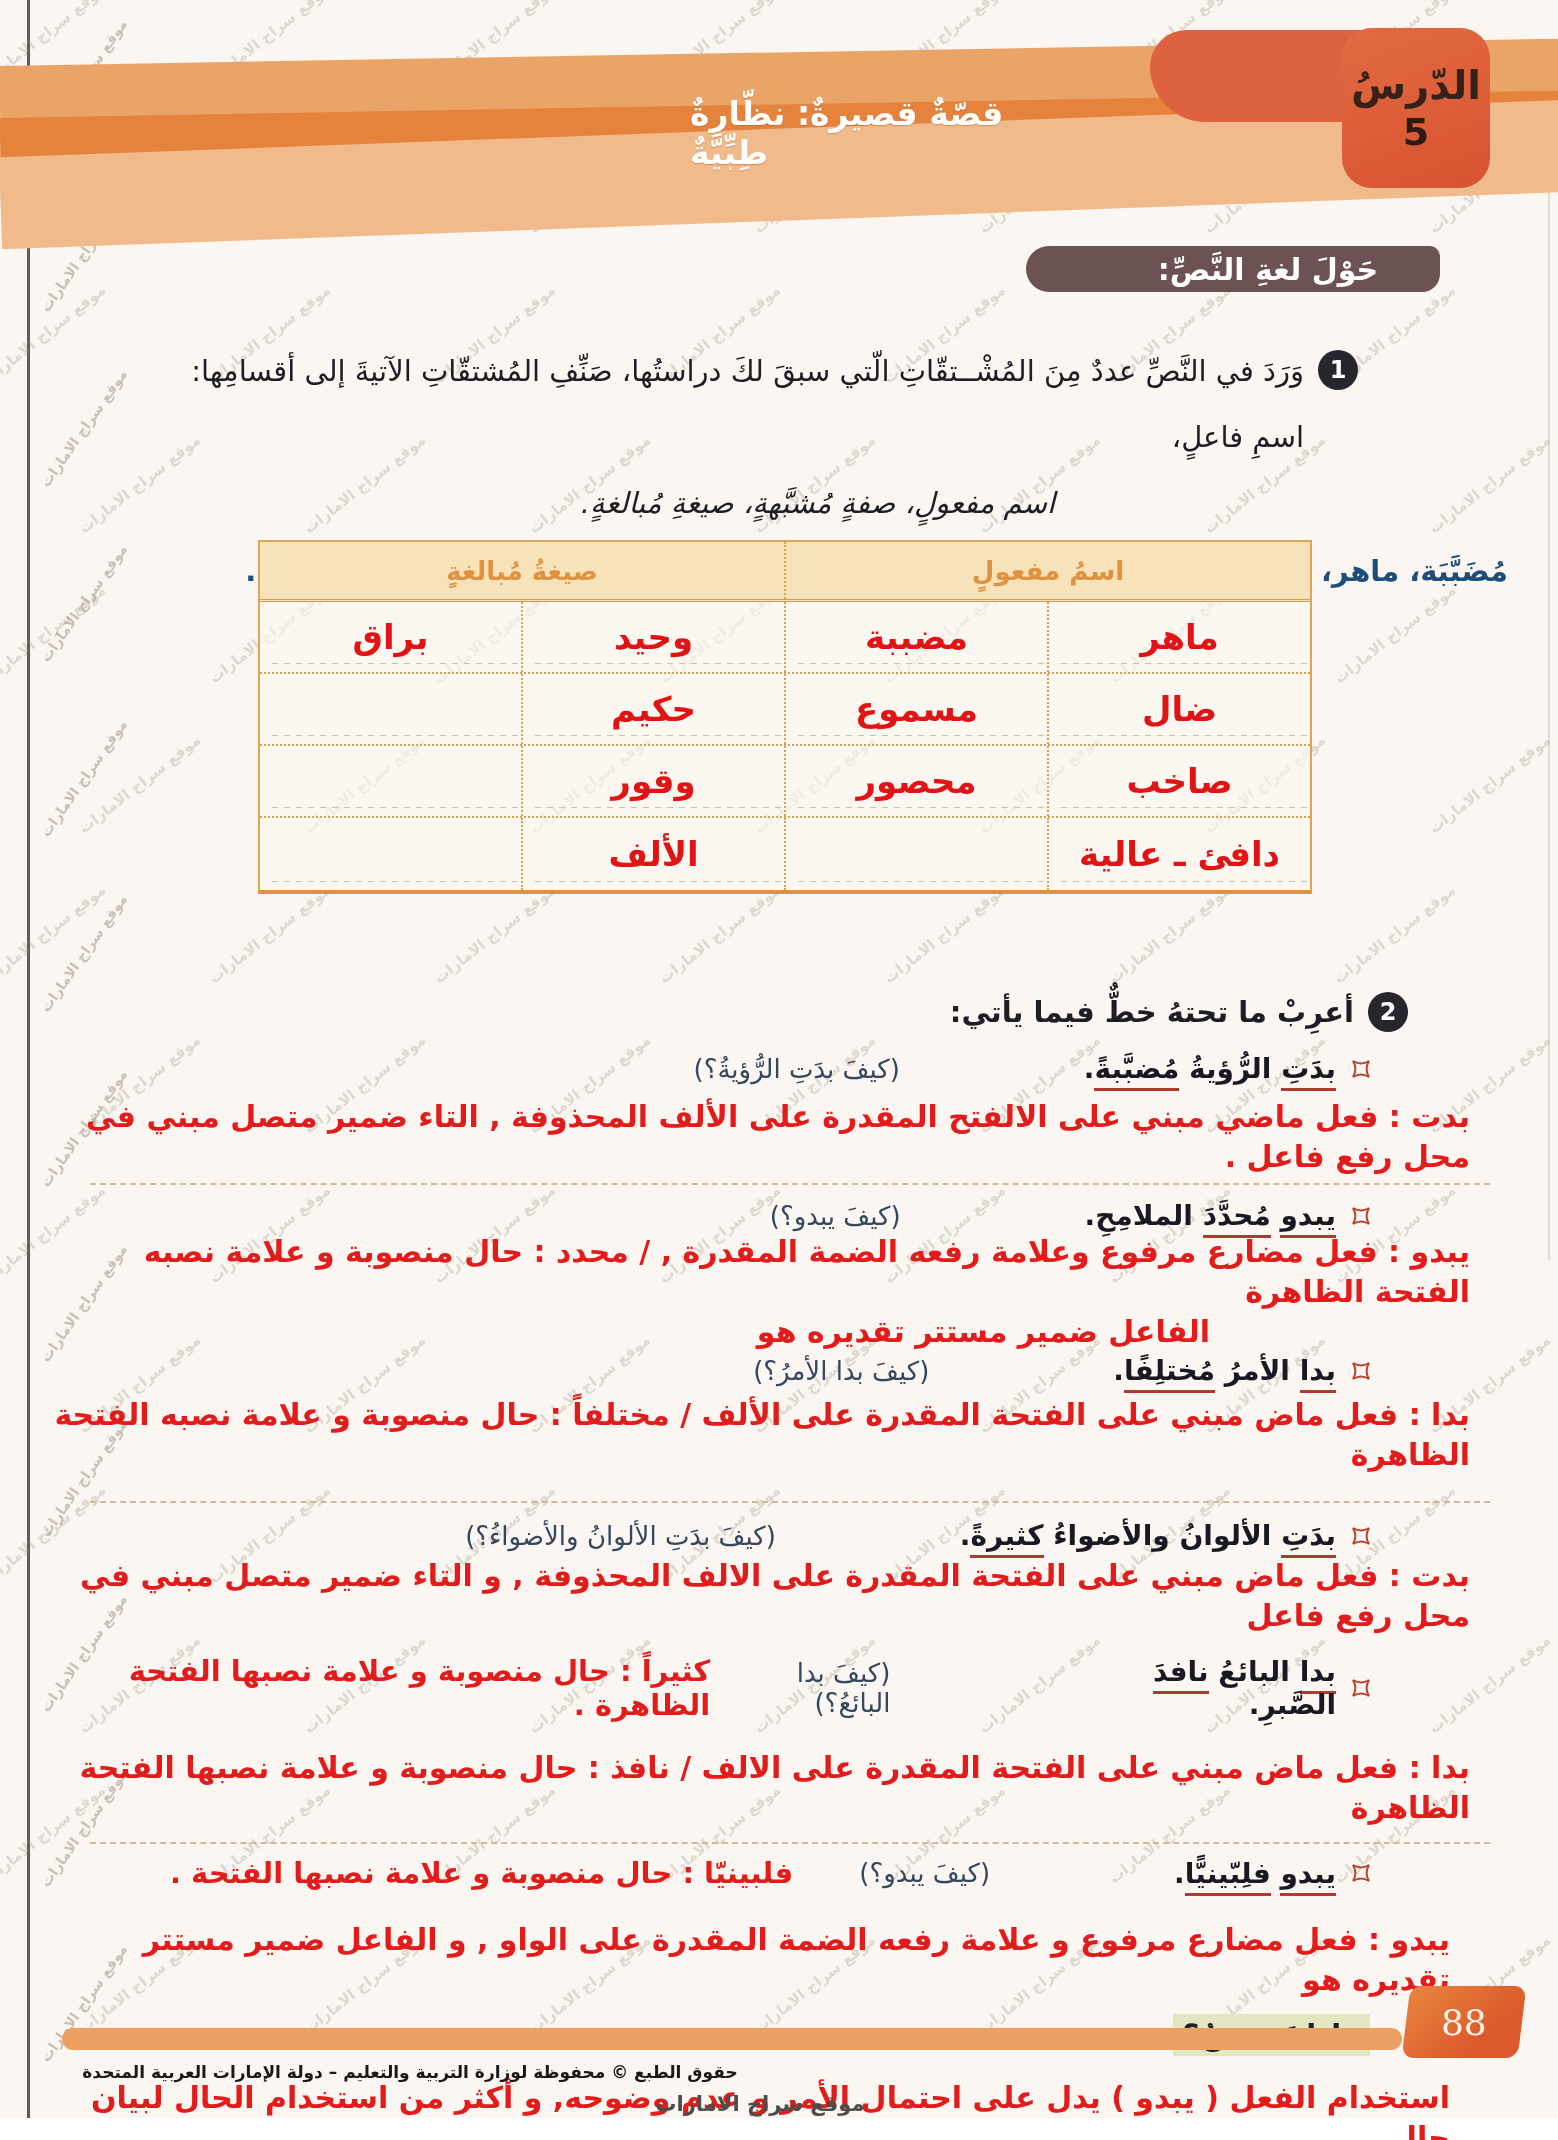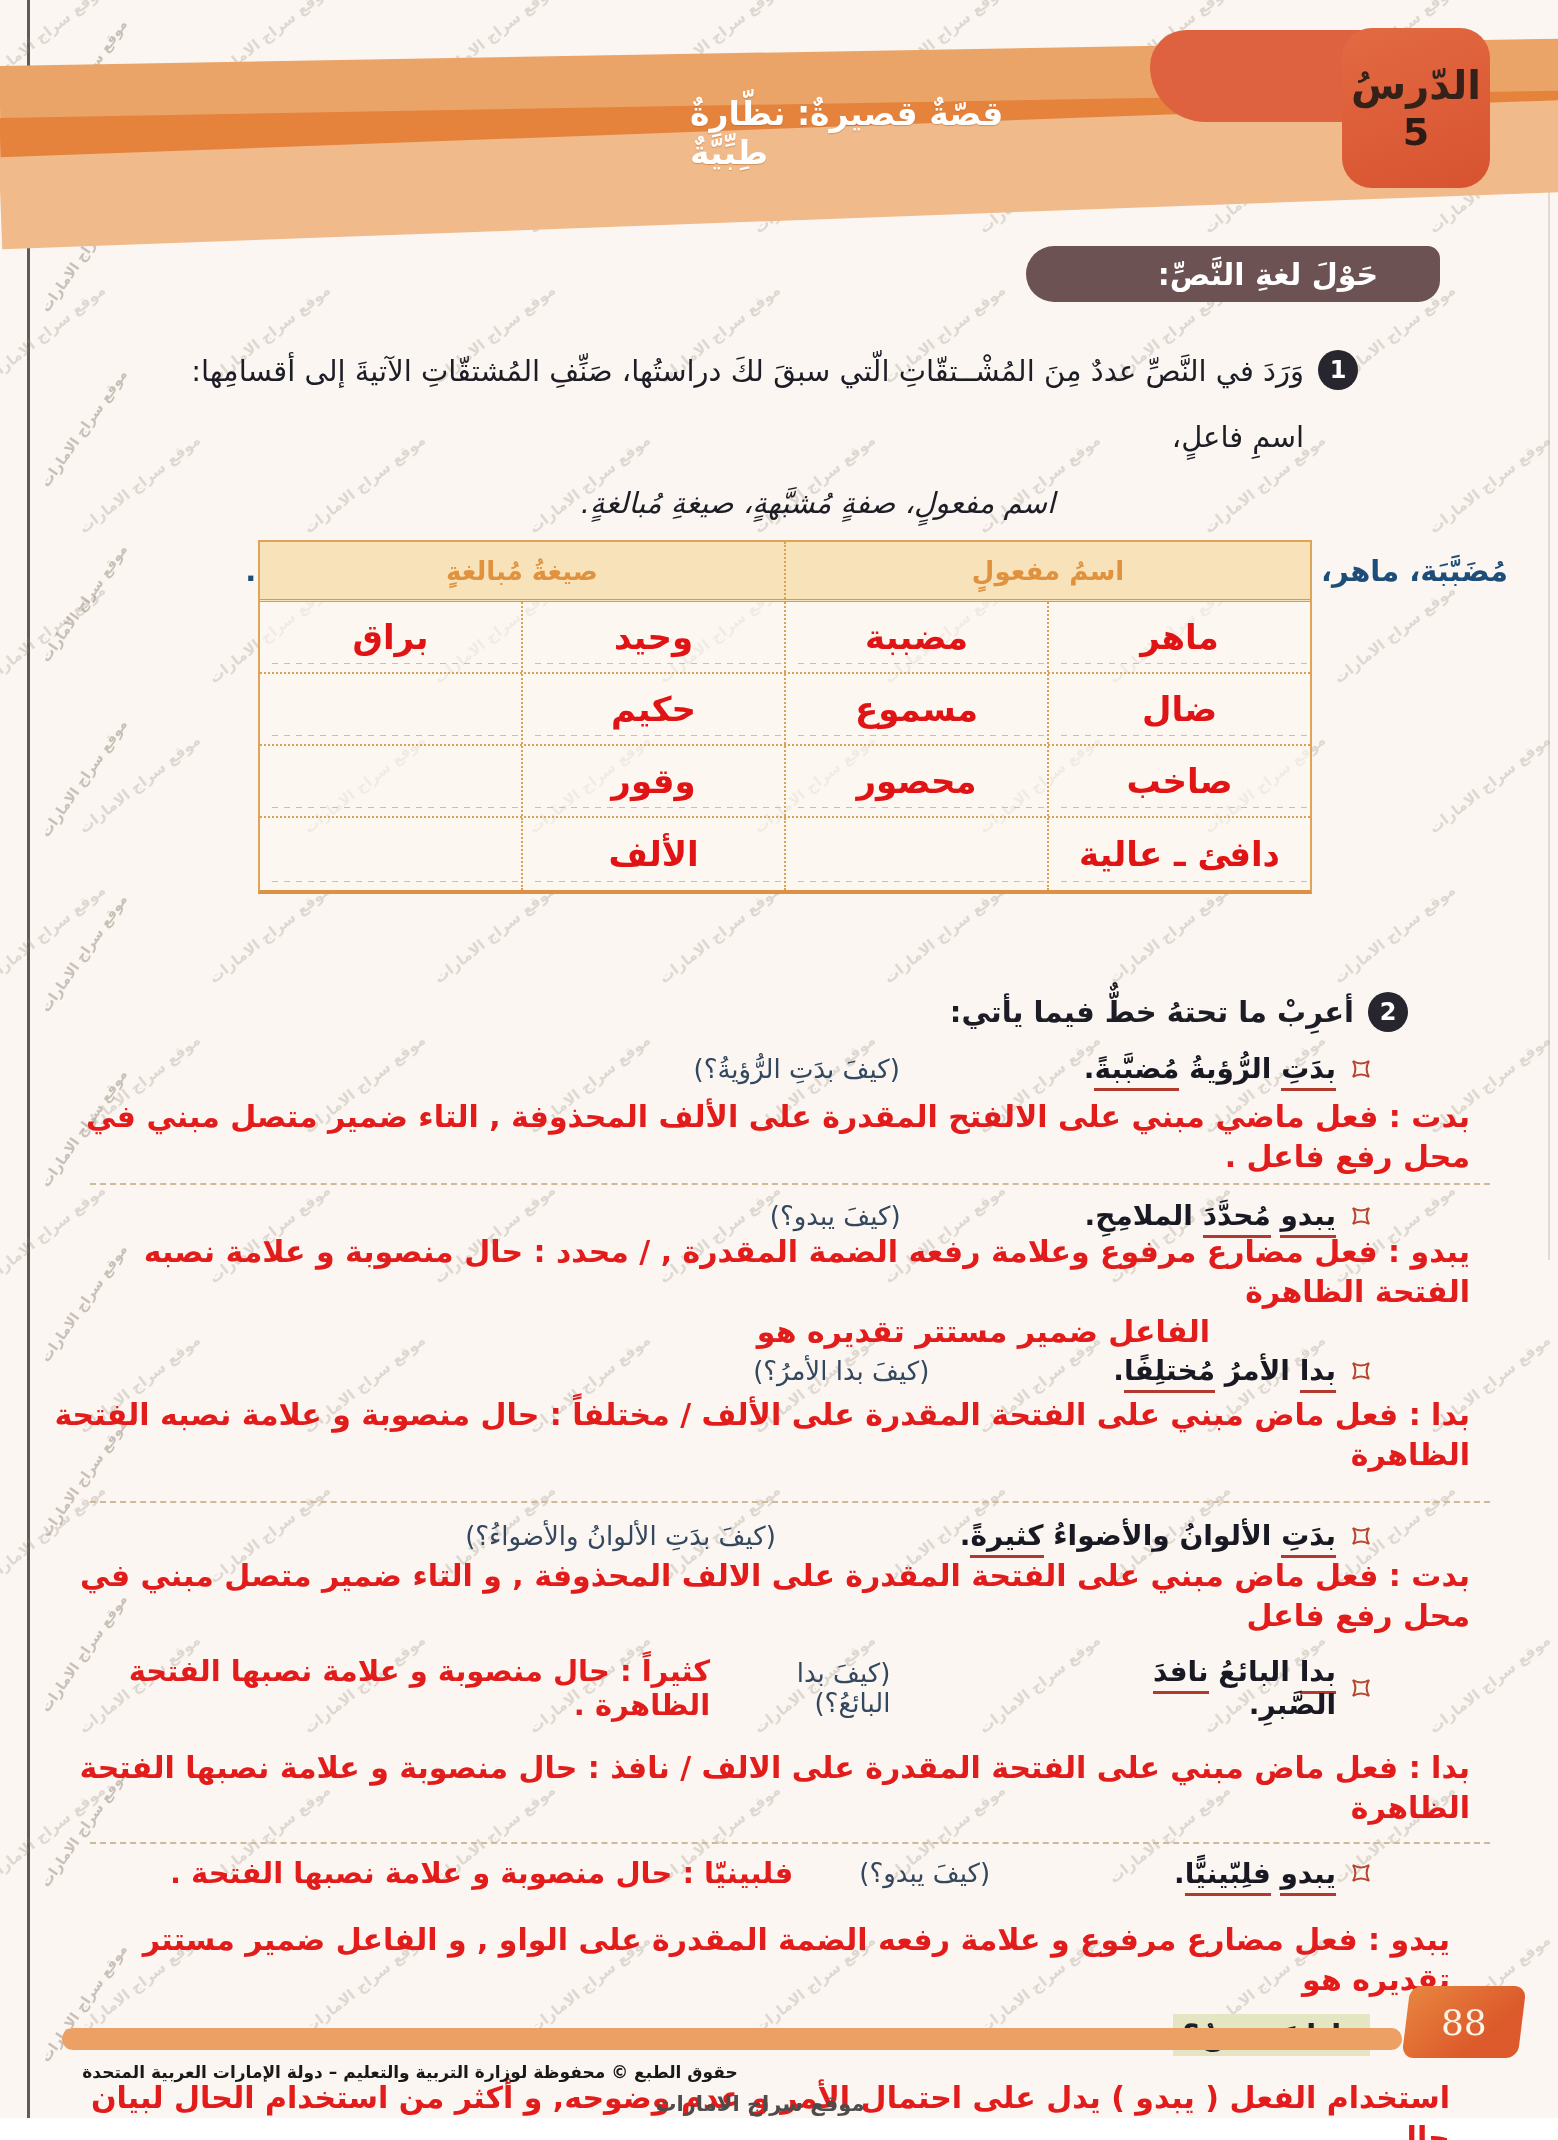--- a/index.html
+++ b/index.html
@@ -27,21 +27,21 @@
   .wing{position:absolute;left:1150px;top:30px;width:250px;height:92px;background:#de6240;
         border-radius:46px 0 0 70px;z-index:3;}
   .lesson-tab{position:absolute;left:1342px;top:28px;width:148px;height:160px;z-index:4;
         background:linear-gradient(160deg,#e26a42,#d85330);border-radius:30px;
         display:flex;flex-direction:column;align-items:center;justify-content:center;gap:2px;}
   .lesson-tab .l1{font-size:40px;font-weight:bold;color:#33211a;}
   .lesson-tab .l2{font-size:38px;font-weight:bold;color:#2b1b14;}
   .page-title{position:absolute;left:690px;top:94px;width:350px;z-index:4;text-align:left;
         color:#ffffff;font-size:33px;font-weight:bold;text-shadow:0 1px 1px rgba(160,90,30,.4);}
   
-  .section-box{position:absolute;left:1026px;top:246px;width:414px;height:56px;z-index:3;
+  .section-box{position:absolute;left:1026px;top:246px;width:414px;height:46px;z-index:3;
         background:#6d5253;border-radius:36px 16px 28px 36px;
         display:flex;align-items:center;justify-content:center;
         color:#fff;font-size:30px;font-weight:bold;padding-left:70px;}
   
   .qnum{width:40px;height:40px;border-radius:50%;background:#27262e;color:#fff;
         font-weight:bold;font-size:24px;display:inline-flex;align-items:center;justify-content:center;
         flex:0 0 40px;}
   .q1{position:absolute;right:200px;top:338px;width:1200px;z-index:3;text-align:right;
       font-size:29px;line-height:66px;}
   .q1 .row1{display:flex;gap:14px;align-items:flex-start;}

